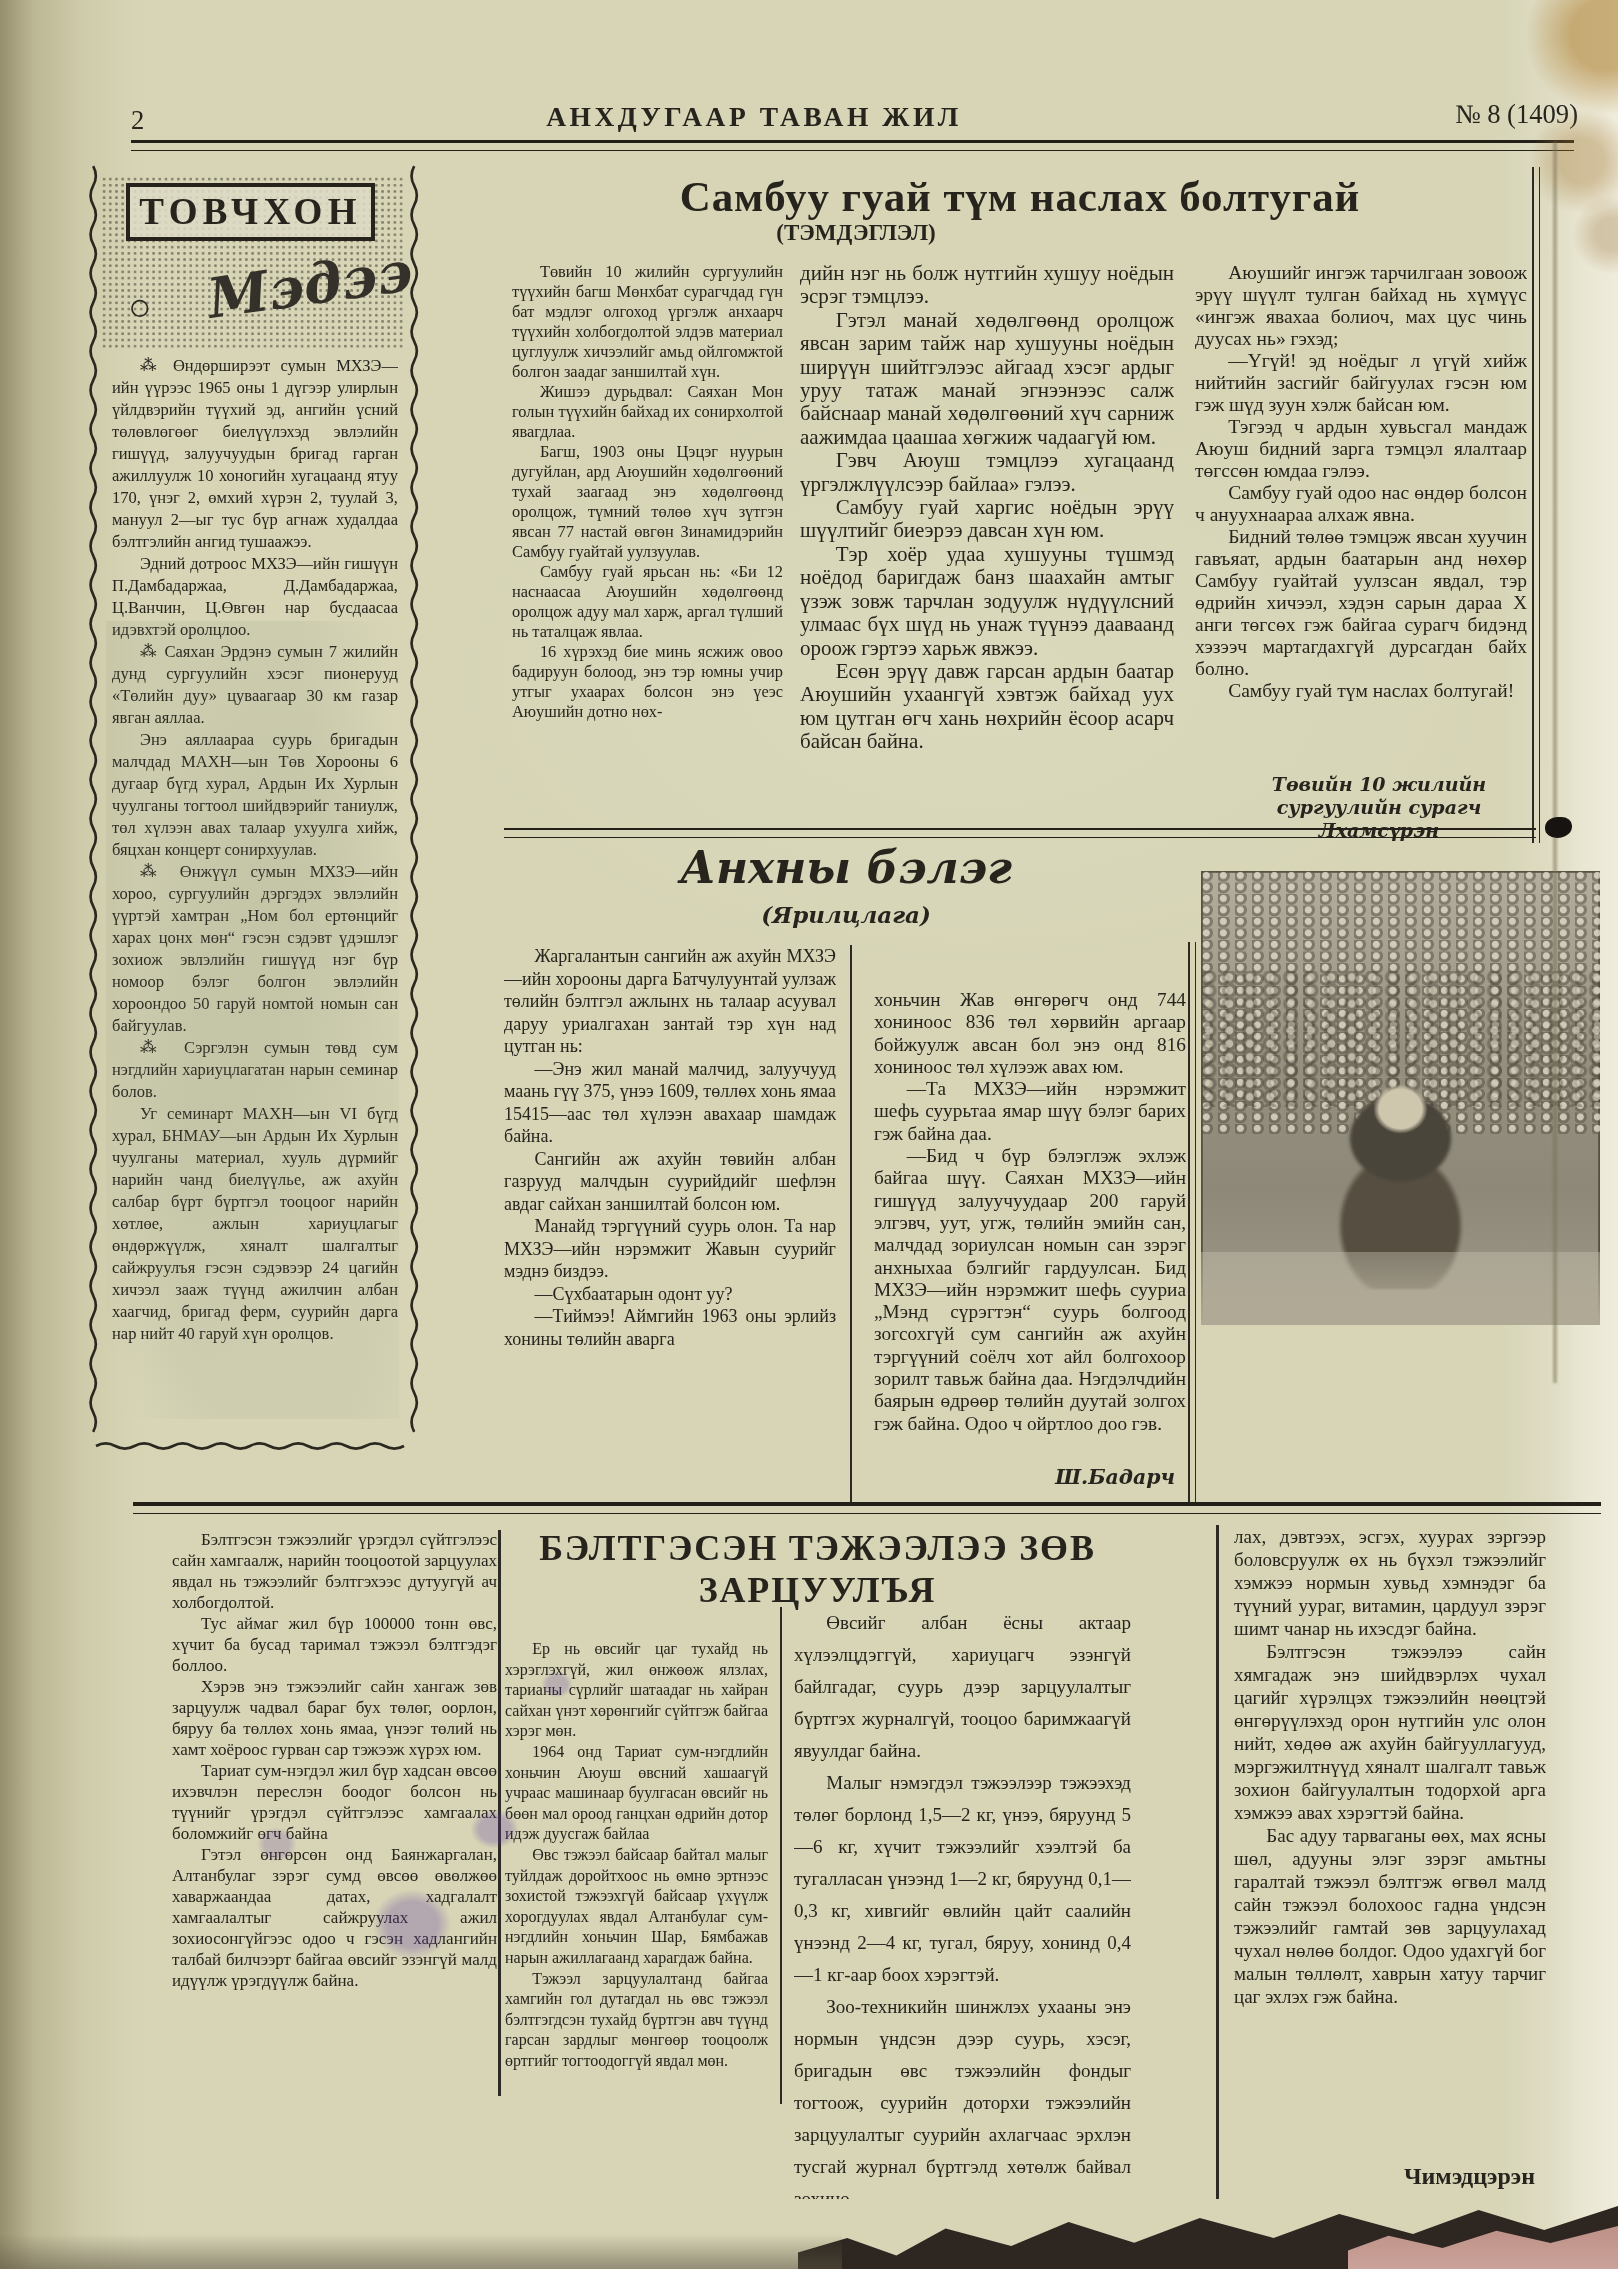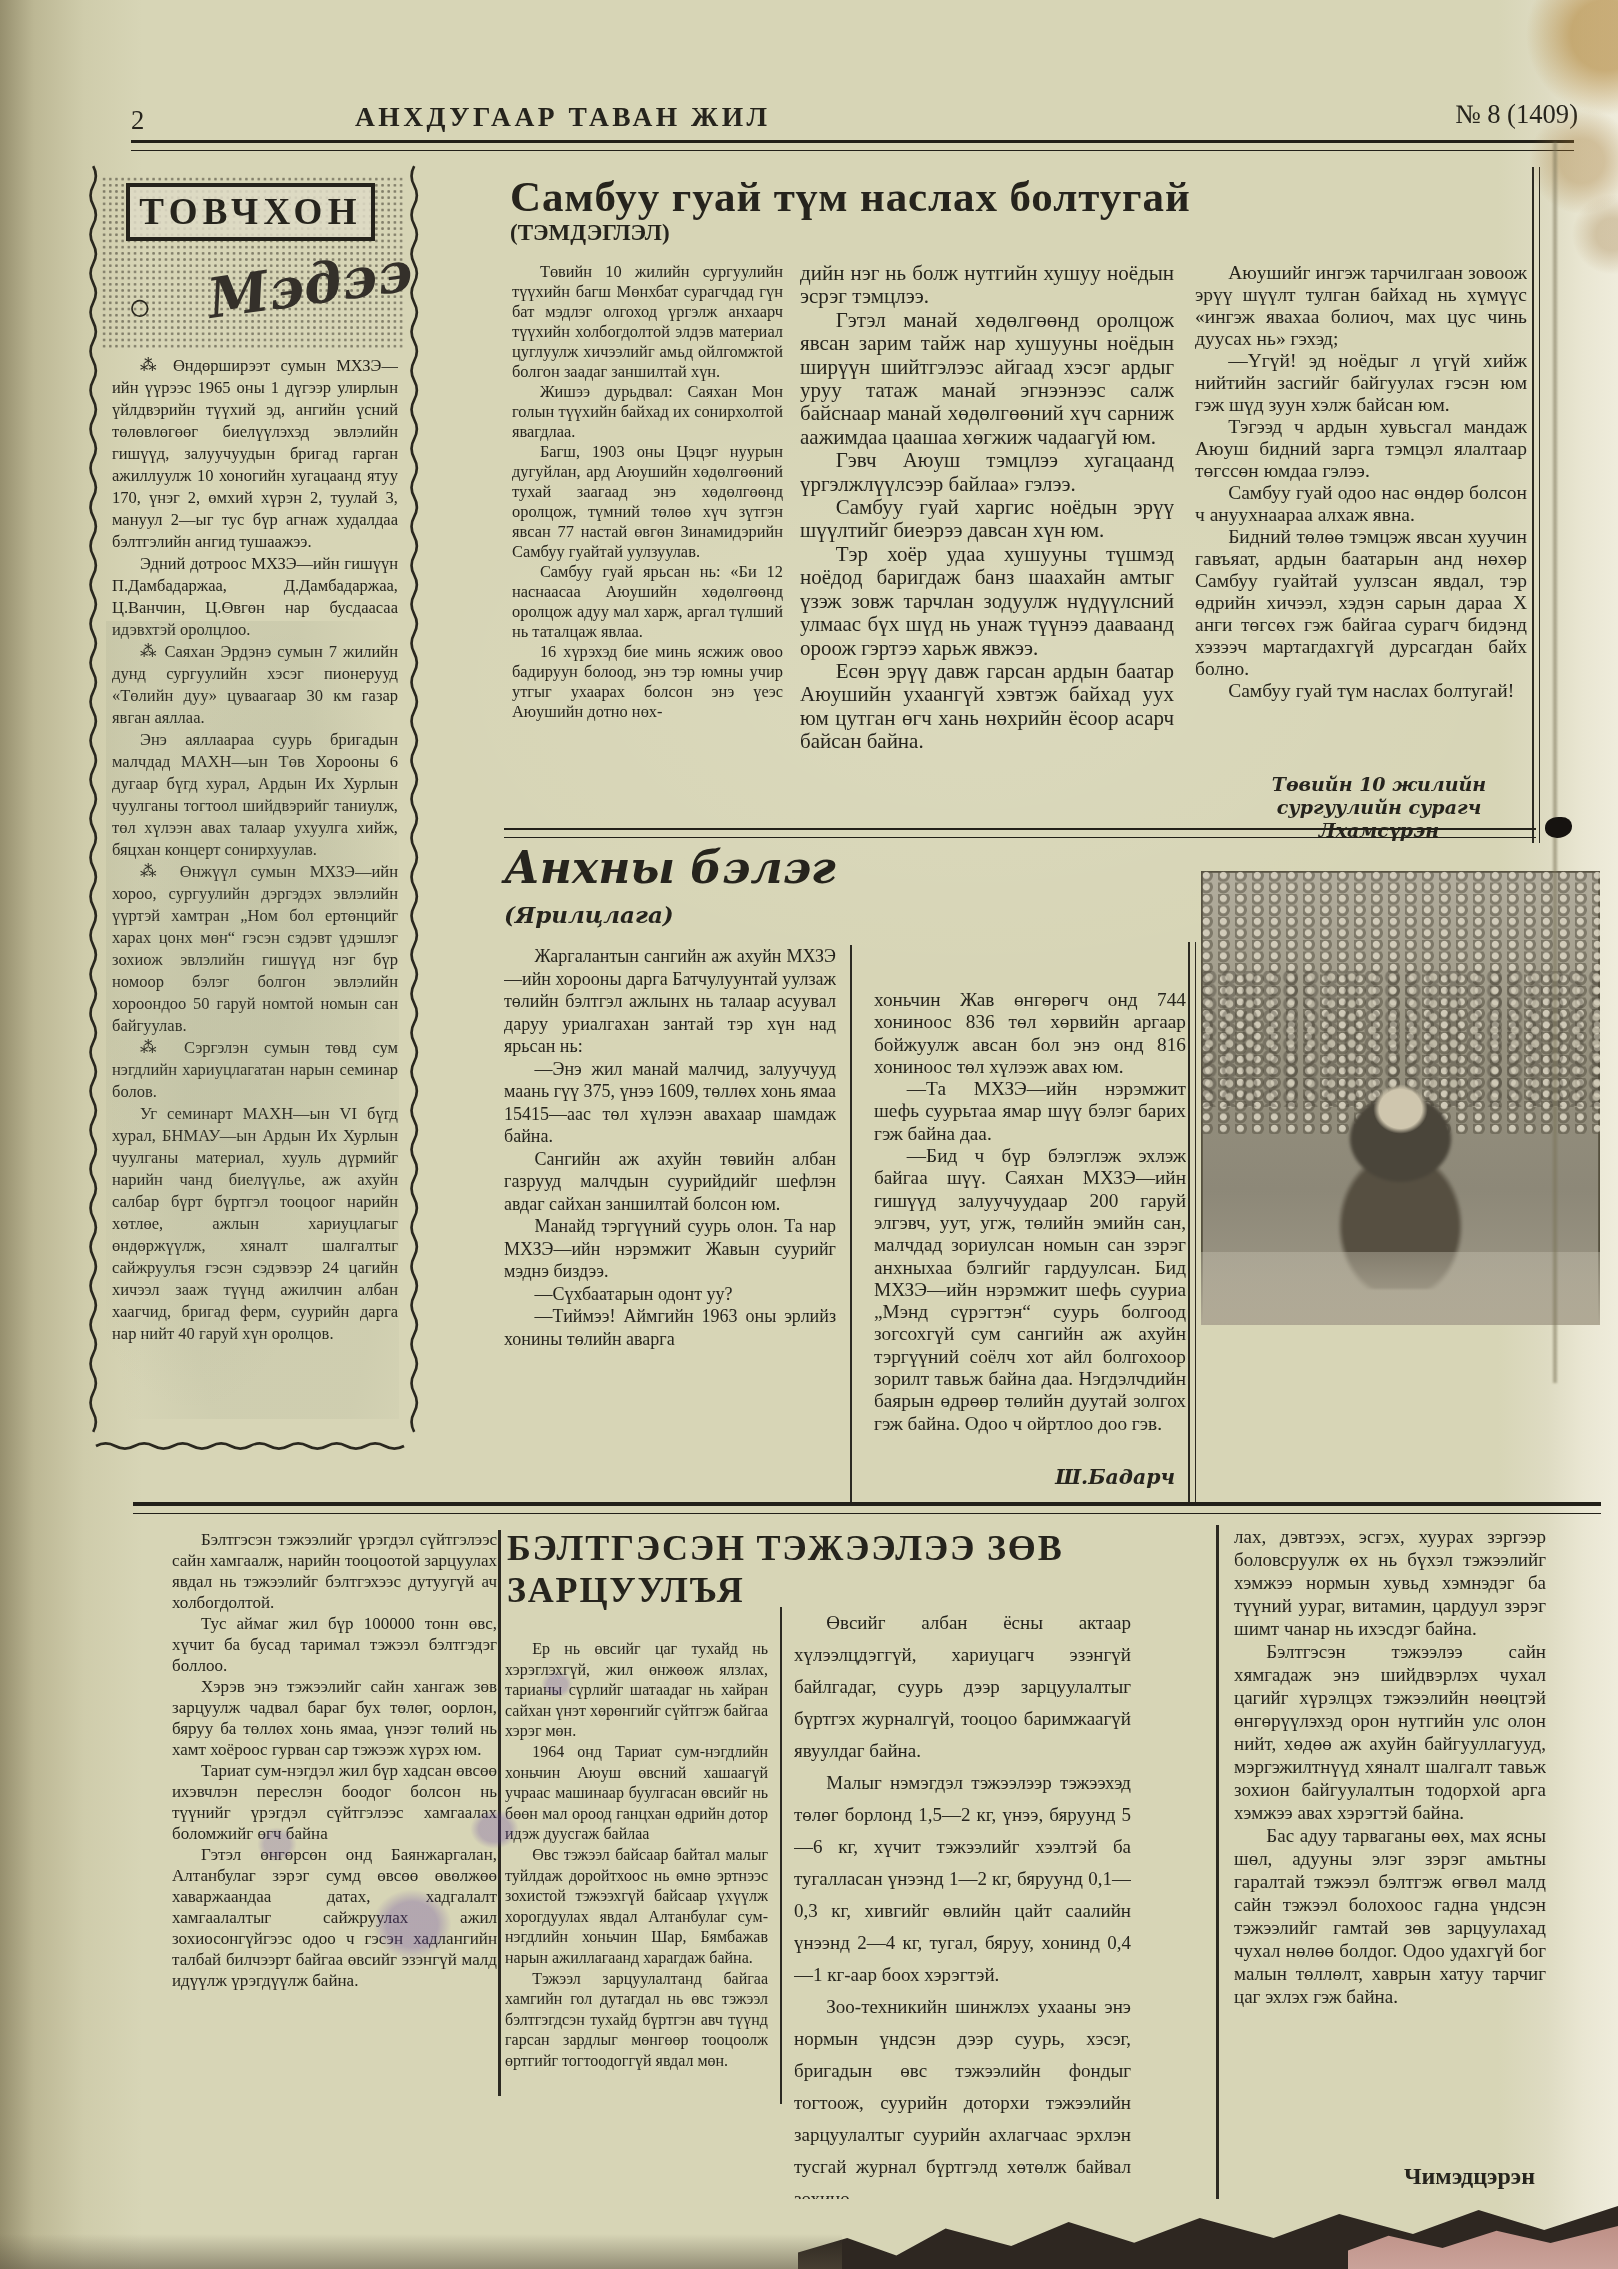--- a/index.html
+++ b/index.html
@@ -5,21 +5,21 @@
   html,body{margin:0;padding:0;background:#58523f;}
   .page{position:relative;width:1618px;height:2270px;overflow:hidden;
     font-family:"Liberation Serif","DejaVu Serif",serif;color:#26241d;
     background:
       radial-gradient(ellipse 798px 443px at 60% 30%, rgba(255,255,250,.10), transparent 70%),
       linear-gradient(90deg,#968f6e 0px,#bcb794 34px,#cfccab 84px,#d7d5b6 142px,#d7d5b6 1498px,#dedbc2 1547px,#e9e6d2 1583px,#efecdc 1618px),
       #d7d5b6;}
   .tx{position:absolute;text-align:justify;overflow-wrap:break-word;}
   .tx p{margin:0;text-indent:1.7em;}
   .cont p:first-child{text-indent:0;}
-  .center{text-align:left;}
+  .center{text-align:center;}
   .vrule{position:absolute;width:2.7px;background:#2c2a22;}
   .vrule-d{position:absolute;width:8px;border-left:2.7px solid #2c2a22;border-right:1.8px solid #2c2a22;box-sizing:border-box;}
   .hrule{position:absolute;height:7px;border-top:3.5px solid #222019;border-bottom:0.9px solid #222019;}
   .stain{position:absolute;pointer-events:none;}
   .wavy{position:absolute;}
   .logo-box{border:4.4px solid #25231c;display:inline-block;padding:3.5px 8.9px;
     font-weight:bold;font-size:37px;letter-spacing:5.3px;background:rgba(222,219,198,.85);}
   .script{font-style:italic;font-family:"DejaVu Serif","Liberation Serif",serif;}
 </style>
 </head>
@@ -92,21 +92,21 @@
     </div>
   <div class="tx script" style="left:1232px;top:773px;width:294px;font-size:19px;line-height:23px;font-weight:bold;text-align:center;">Төвийн 10 жилийн сургуулийн сурагч Лхамсүрэн</div>
 
   <div class="vrule-d" style="left:1532px;top:167px;height:676px;"></div>
   <div class="hrule" style="left:504px;top:828px;width:1032px;border-top-width:2.7px;"></div>
 
   <div class="tx center script" style="left:504px;top:842px;width:684px;font-size:44px;font-weight:bold;">Анхны бэлэг</div>
   <div class="tx center script" style="left:504px;top:901px;width:684px;font-size:23px;font-weight:bold;">(Ярилцлага)</div>
 
   <div class="tx par" style="left:504px;top:945px;width:332px;height:543px;font-size:18px;line-height:22.5px;overflow:hidden;">
-      <p>Жаргалантын сангийн аж ахуйн МХЗЭ—ийн хорооны дарга Батчулуунтай уулзаж төлийн бэлтгэл ажлынх нь талаар асуувал даруу уриалгахан зантай тэр хүн над ярьсан нь:</p>
+      <p>Жаргалантын сангийн аж ахуйн МХЗЭ—ийн хорооны дарга Батчулуунтай уулзаж төлийн бэлтгэл ажлынх нь талаар асуувал даруу уриалгахан зантай тэр хүн над цутган нь:</p>
       <p>—Энэ жил манай малчид, залуучууд маань гүү 375, үнээ 1609, төллөх хонь ямаа 15415—аас төл хүлээн авахаар шамдаж байна.</p>
       <p>Сангийн аж ахуйн төвийн албан газрууд малчдын суурийдийг шефлэн авдаг сайхан заншилтай болсон юм.</p>
       <p>Манайд тэргүүний суурь олон. Та нар МХЗЭ—ийн нэрэмжит Жавын суурийг мэднэ биздээ.</p>
       <p>—Сүхбаатарын одонт уу?</p>
       <p>—Тиймээ! Аймгийн 1963 оны эрлийз хонины төлийн аварга</p>
     </div>
   <div class="vrule" style="left:850px;top:945px;height:559px;width:1.8px;"></div>
   <div class="tx par cont" style="left:874px;top:945px;width:312px;height:514px;font-size:19.3px;line-height:22.3px;overflow:hidden;margin-top:44px;">
       <p>хоньчин Жав өнгөрөгч онд 744 хониноос 836 төл хөрвийн аргаар бойжуулж авсан бол энэ онд 816 хониноос төл хүлээж авах юм.</p>
       <p>—Та МХЗЭ—ийн нэрэмжит шефь суурьтаа ямар шүү бэлэг барих гэж байна даа.</p>

